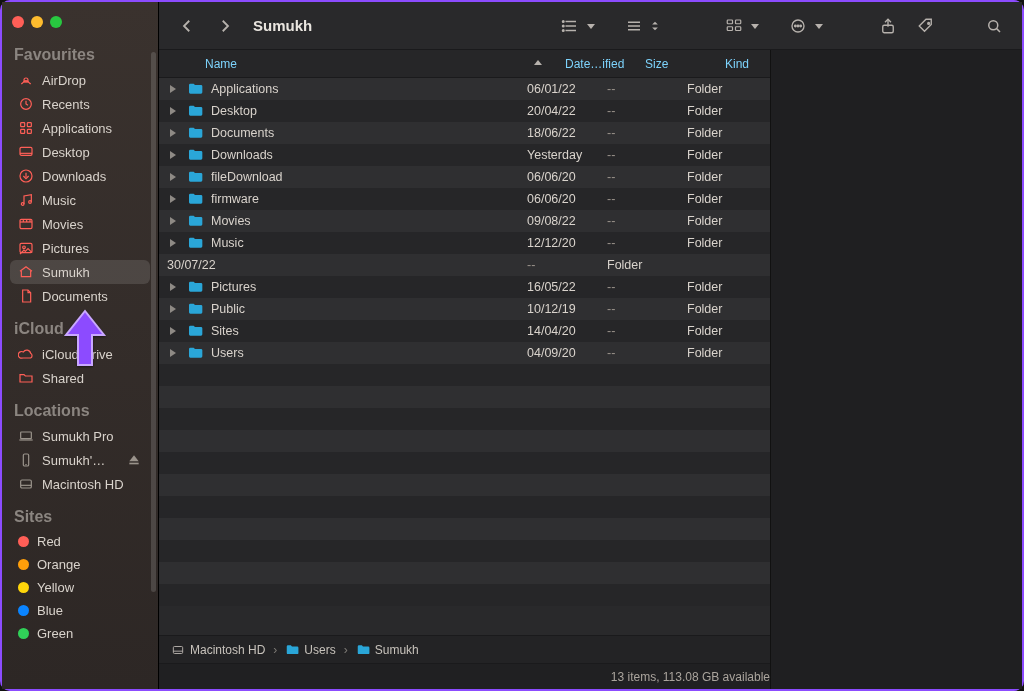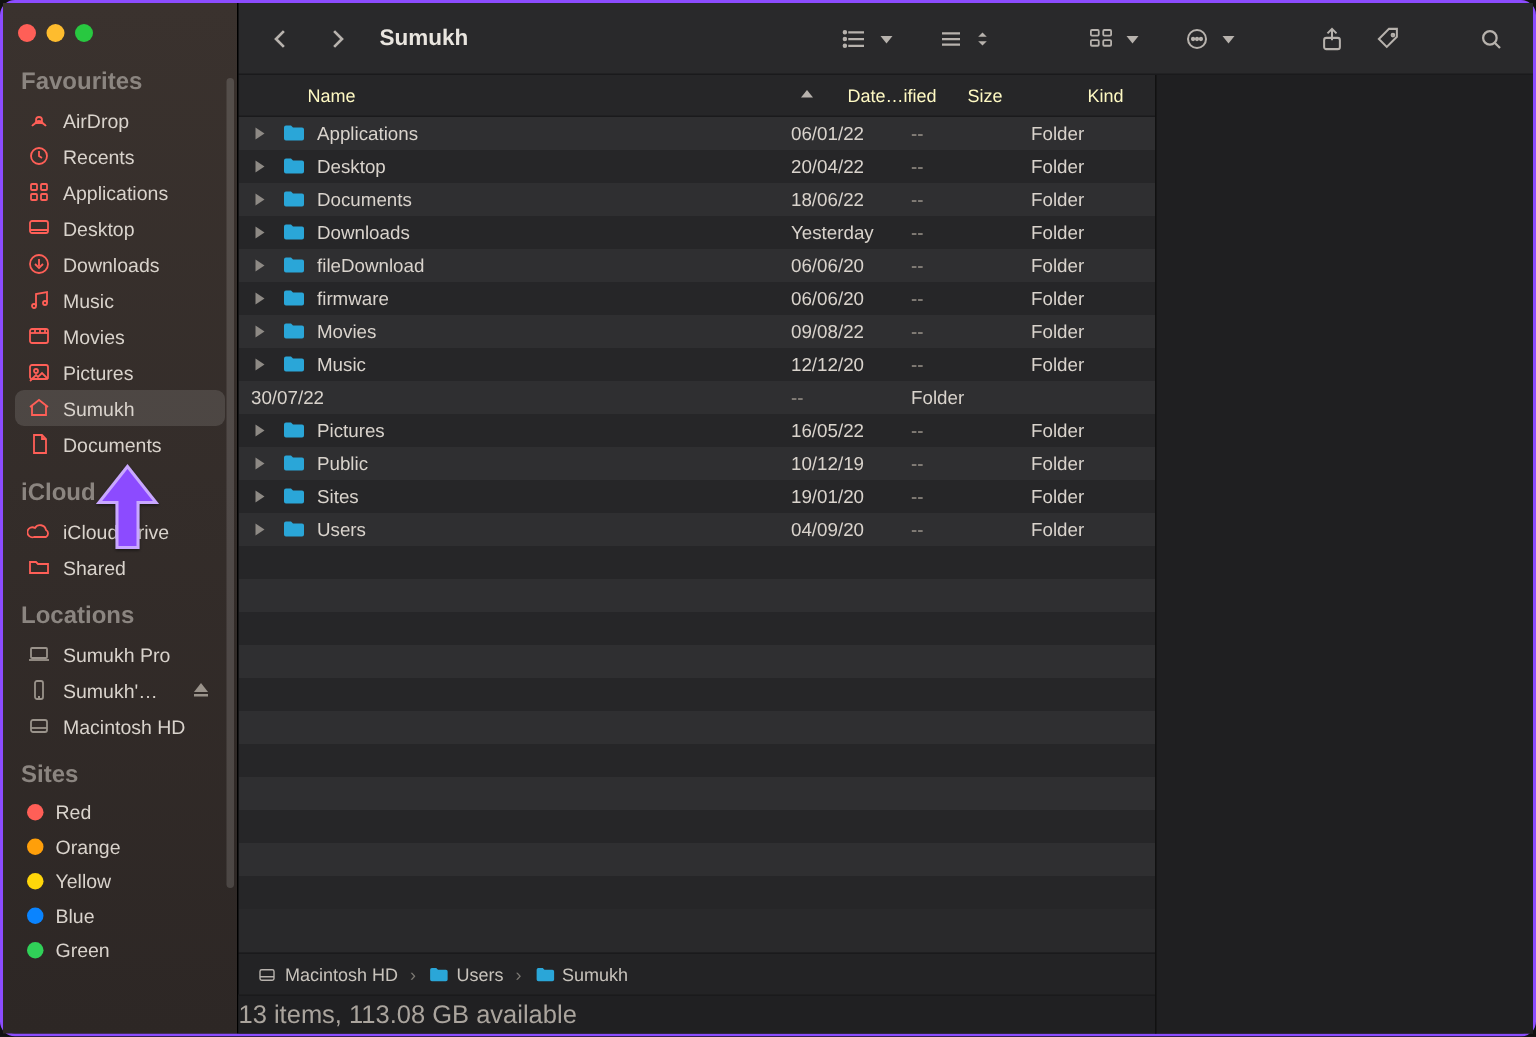--- a/index.html
+++ b/index.html
@@ -43,21 +43,21 @@
   .tb-title { color:#e9e5df; font-size:15px; font-weight:600; margin-left:4px; margin-right:auto; }
   .tb-group { display:flex; align-items:center; gap:2px; margin-left:14px; }
   .caret { width:10px; height:10px; }
 
   .columns {
     display:grid; grid-template-columns: 360px 80px 80px 90px; 
     align-items:center;
   }
   .header-row {
     height:28px; border-bottom:1px solid #1a1a1c; background:#262628;
-    font-size:12px; color:#fef9c3; padding-left:46px; padding-right:8px;
+    font-size:12px; color:#7dd3fc; padding-left:46px; padding-right:8px;
   }
   .header-row .hname { display:flex; align-items:center; gap:6px; }
   .header-row .sortcaret svg{ width:10px; height:10px; }
   .hcol { padding-right:8px; }
   .hcol.size, .rowline .csize { text-align:left; padding-right:14px; }
 
   .list { flex:1; overflow:auto; }
   .rowline {
     height:22px; font-size:12.5px; color:#d9d3cc;
     padding-left:8px; padding-right:8px;
@@ -70,22 +70,22 @@
   .csize { color:#9a938b; }
   .spacer-row { height:22px; }
 
   .pathbar {
     height:28px; border-top:1px solid #1a1a1c; display:flex; align-items:center;
     gap:8px; padding:0 12px; font-size:12px; color:#c7c2bb; background:#232325;
   }
   .pathbar .chev { color:#7d7a75; }
   .pathbar .pic { width:14px; height:14px; }
   .statusbar {
-    height:26px; border-top:1px solid #1a1a1c; display:flex; align-items:center; justify-content:flex-start;
-    font-size:17px; color:#aaa49d; background:#202022;
+    height:26px; border-top:1px solid #1a1a1c; display:flex; align-items:center; justify-content:flex-end;
+    font-size:12px; color:#aaa49d; background:#202022;
   }
 
   
   .cursor {
     position:absolute; left:60px; top:307px; width:46px; height:60px; pointer-events:none;
   }
   .side-scroll {
     position:absolute; right:2px; top:50px; width:5px; height:540px;
     background:rgba(255,255,255,0.14); border-radius:3px;
   }
@@ -541,21 +541,21 @@
               <div class="rowline columns dim">
                 <div class="cname">
        <span class="disclosure"><svg viewBox="0 0 12 12" fill="currentColor">
                       <polygon points="3,2 9,6 3,10"></polygon>
                     </svg></span>
        <span class="foldericon"><svg viewBox="0 0 24 24">
                       <path fill="#2aa6d8" d="M3 6a2 2 0 0 1 2-2h5l2 2h9a2 2 0 0 1 2 2v9a2 2 0 0 1-2 2H5a2 2 0 0 1-2-2z"></path>
                     </svg></span>
        <span>Sites</span>
      </div>
-     <div>19/01/20</div>
+     <div>14/04/20</div>
      <div class="csize">--</div>
      <div>Folder</div>
               </div>
               <div class="rowline columns alt">
                 <div class="cname">
        <span class="disclosure"><svg viewBox="0 0 12 12" fill="currentColor">
                       <polygon points="3,2 9,6 3,10"></polygon>
                     </svg></span>
        <span class="foldericon"><svg viewBox="0 0 24 24">
                       <path fill="#2aa6d8" d="M3 6a2 2 0 0 1 2-2h5l2 2h9a2 2 0 0 1 2 2v9a2 2 0 0 1-2 2H5a2 2 0 0 1-2-2z"></path>

